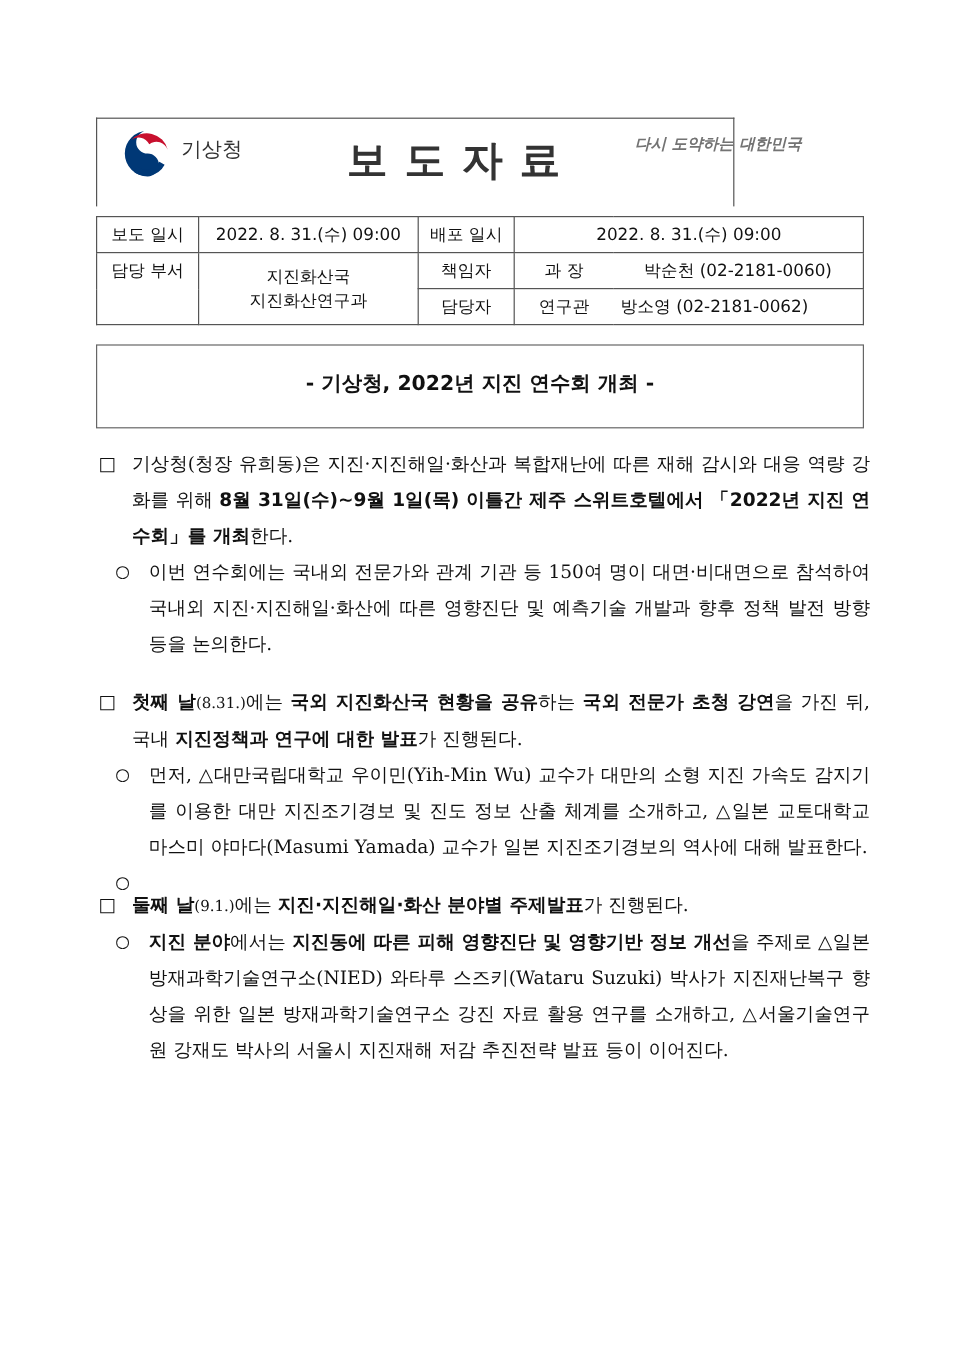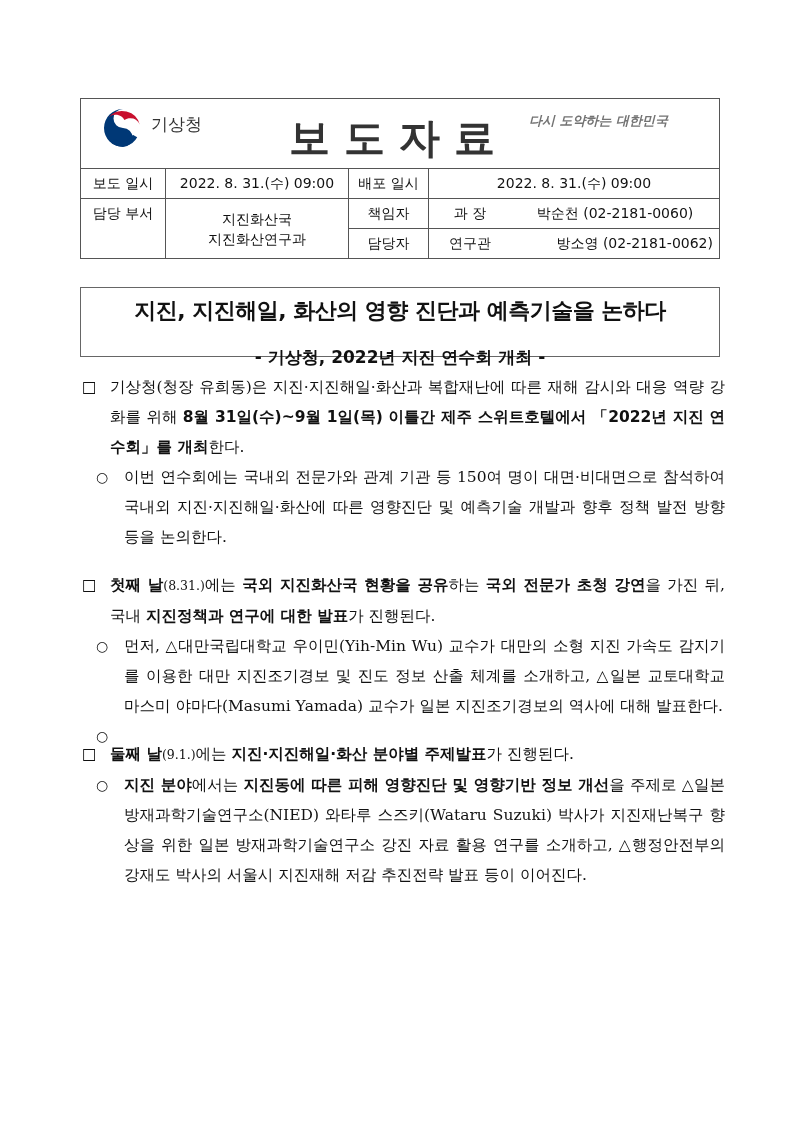--- a/index.html
+++ b/index.html
@@ -1,33 +1,33 @@
 <!DOCTYPE html>
 <html><head>
 <meta charset="utf-8">
 <style>
   html, body { margin: 0; padding: 0; background: #ffffff; }
   body { width: 800px; height: 1132px; position: relative; overflow: hidden;
          font-family: "DejaVu Sans", sans-serif; color: #111; }
 
   
-  .header-box { position: absolute; left: 80px; top: 98px; width: 640px; height: 74px;
+  .header-box { position: absolute; left: 80px; top: 98px; width: 532px; height: 74px;
                 border: 1.5px solid #555; border-bottom: none; box-sizing: border-box; }
   .logo { position: absolute; left: 20px; top: 7px; width: 44px; height: 44px; }
   .org-name { position: absolute; left: 70px; top: 14px; font-size: 17px; color: #333;
               font-family: "DejaVu Sans", sans-serif; letter-spacing: 0px; }
-  .doc-title { position: absolute; left: 208px; top: 12px; font-size: 41px; font-weight: bold;
+  .doc-title { position: absolute; left: 208px; top: 12px; font-size: 34px; font-weight: bold;
                color: #333; letter-spacing: 14px; font-family: "DejaVu Sans", sans-serif; }
   .slogan { position: absolute; left: 440px; top: 12px; width: 195px; font-family: "DejaVu Serif", serif;
             font-style: italic; font-weight: bold; color: #737373; font-size: 13px; line-height: 19px; }
   .slogan .l1 { display: block; padding-left: 8px; }
   .slogan .l2 { display: block; padding-left: 30px; }
 
   
-  table.info { position: absolute; left: 80px; top: 168px; width: 640px; border-collapse: collapse;
+  table.info { position: absolute; left: 80px; top: 180px; width: 640px; border-collapse: collapse;
                font-size: 14px; }
   table.info td { border: 1px solid #555; height: 29px; padding: 0 6px; text-align: center; vertical-align: middle; }
   table.info { border: 1.5px solid #555; }
   .c1 { width: 72px; }
   .c2 { width: 170px; }
   .c3 { width: 67px; }
   .dept td.c2 { line-height: 20px; }
 
   
   .title-box { position: absolute; left: 80px; top: 287px; width: 640px; height: 70px;
@@ -78,27 +78,26 @@
       <div>지진화산국</div>
       <div>지진화산연구과</div>
     </td>
     <td class="c3">책임자</td>
     <td style="width:70px;border-right:none">과  장</td>
     <td style="text-align:center;border-left:none">박순천 (02-2181-0060)</td>
   </tr>
   <tr>
     <td class="c3">담당자</td>
     <td style="width:70px;border-right:none">연구관</td>
-    <td style="text-align:right;border-left:none">방소영 (02-2181-0062)</td>
+    <td style="text-align:left;border-left:none">방소영 (02-2181-0062)</td>
   </tr>
 </tbody>
   </table>
 
 <div class="title-box">
-  <div class="title-main">지진, 지진해일, 화산의 영향 진단과 예측기술을 논하다</div>
   <div class="title-sub">- 기상청, 2022년 지진 연수회 개최 -</div>
 </div>
 
 <div class="body">
 
   <p class="para justify">
     <span class="mark">□</span>
     <span>기상청(청장 유희동)은 지진·지진해일·화산과 복합재난에 따른 재해 감시와 대응 역량 강화를 위해 </span><b>8월 31일(수)~9월 1일(목) 이틀간 제주 스위트호텔에서 「2022년 지진 연수회」를 개최</b><span>한다.</span>
   </p>
   <p class="sub justify">
@@ -121,15 +120,15 @@
   </p>
 
   <div class="gap"></div>
 
   <p class="para justify">
     <span class="mark">□</span>
     <b>둘째 날</b><span class="small">(9.1.)</span><span>에는 </span><b>지진·지진해일·화산 분야별 주제발표</b><span>가 진행된다.</span>
   </p>
   <p class="sub justify">
     <span class="mark">○</span>
-    <b>지진 분야</b><span>에서는 </span><b>지진동에 따른 피해 영향진단 및 영향기반 정보 개선</b><span>을 주제로 △일본 방재과학기술연구소(NIED) 와타루 스즈키(Wataru Suzuki) 박사가 지진재난복구 향상을 위한 일본 방재과학기술연구소 강진 자료 활용 연구를 소개하고, △행정안전부의 강재도 박사의 서울시 지진재해 저감 추진전략 발표 등이 이어진다.</span>
+    <b>지진 분야</b><span>에서는 </span><b>지진동에 따른 피해 영향진단 및 영향기반 정보 개선</b><span>을 주제로 △일본 방재과학기술연구소(NIED) 와타루 스즈키(Wataru Suzuki) 박사가 지진재난복구 향상을 위한 일본 방재과학기술연구소 강진 자료 활용 연구를 소개하고, △서울기술연구원 강재도 박사의 서울시 지진재해 저감 추진전략 발표 등이 이어진다.</span>
   </p>
 </div>
 
 </body></html>

